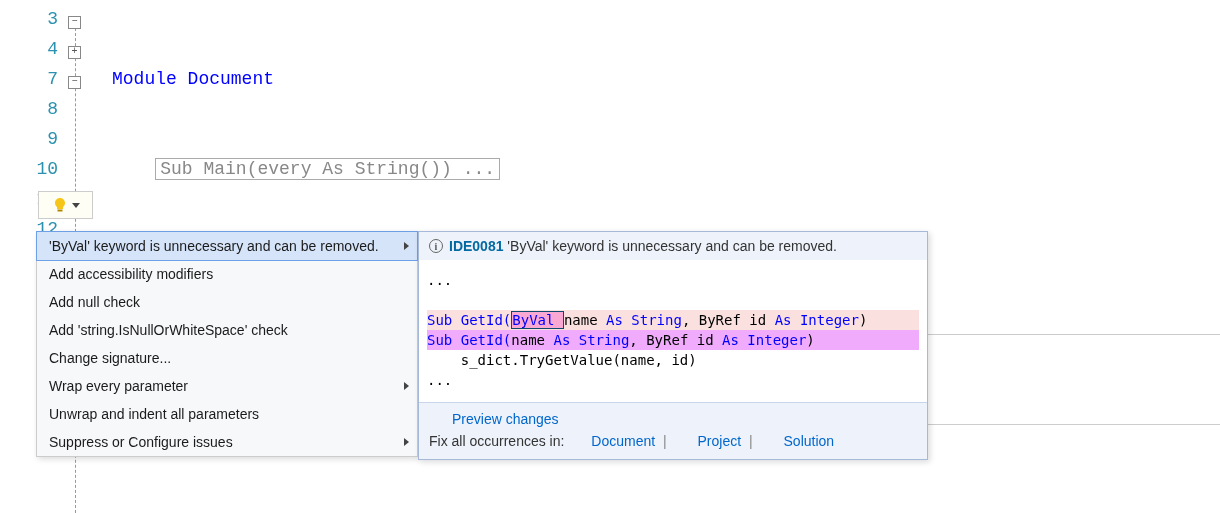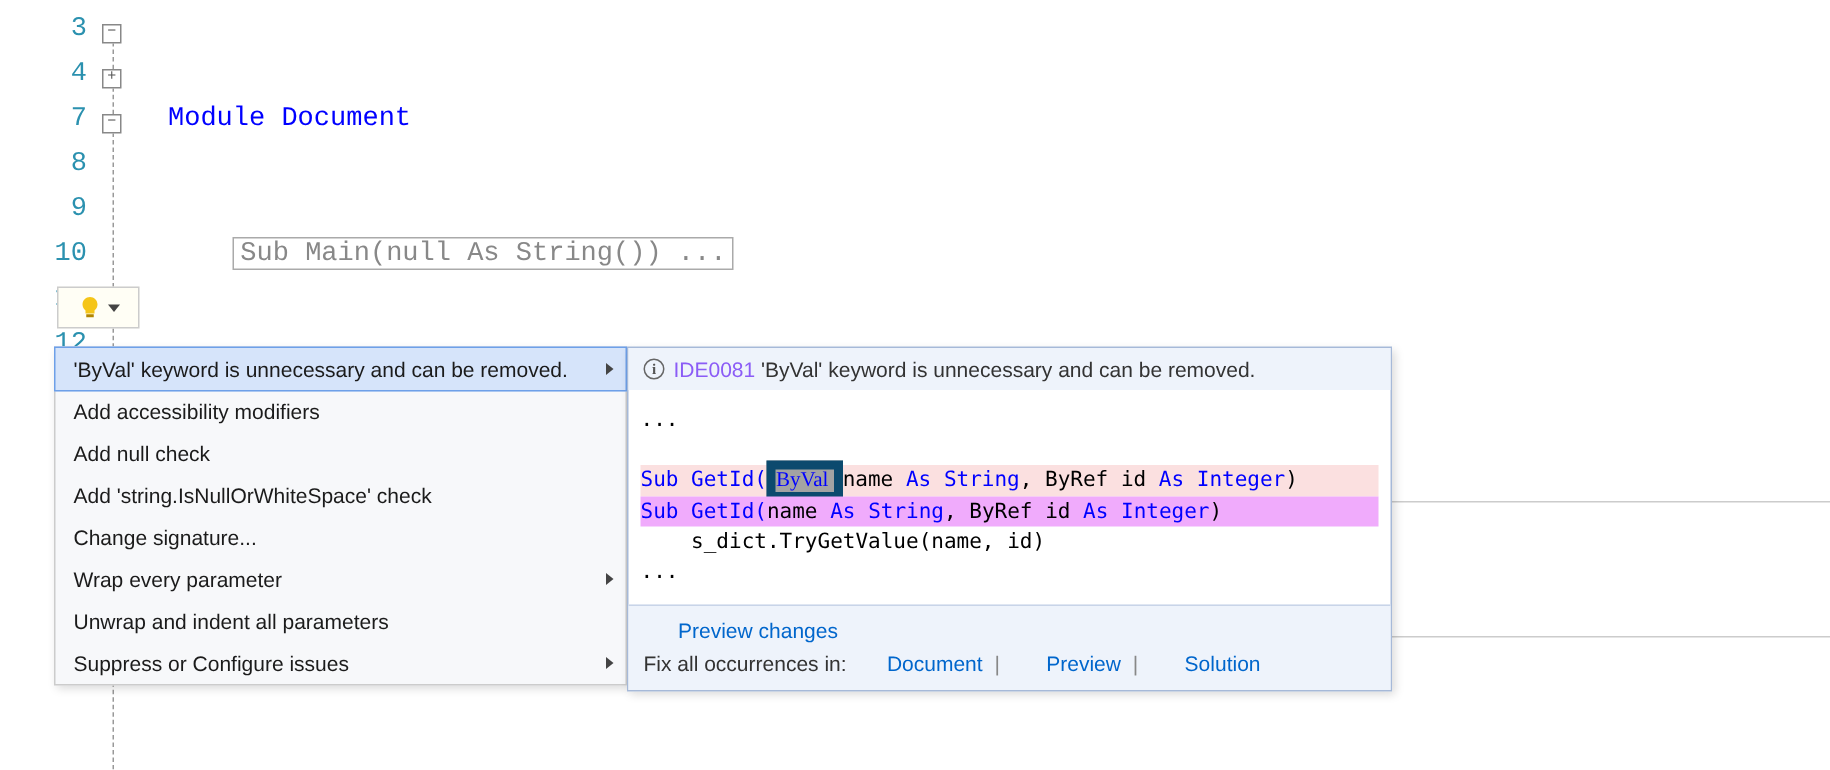--- a/index.html
+++ b/index.html
@@ -157,30 +157,30 @@
   .preview .header .info-icon {
     width: 14px; height: 14px;
     border-radius: 50%;
     border: 1px solid #666;
     display: inline-flex;
     align-items: center; justify-content: center;
     font-size: 10px; font-weight: bold;
     font-family: Georgia, serif;
     color: #555;
   }
-  .preview .diag-id { color: #8b5cf6; }
+  .preview .diag-id { color: #0369a1; font-weight: bold; }
   .preview .diff {
     font-family: Consolas, monospace;
     font-size: 14px;
     padding: 10px 8px 12px 8px;
     line-height: 20px;
     white-space: pre;
   }
   .preview .diff .del { background: #fbe0e0; display: inline-block; width: 100%; }
-  .preview .diff .del .del-span { background: #a3a3a3; border: 6px solid #0c4a6e; font-family: Liberation Serif, serif; }
+  .preview .diff .del .del-span { background: #f9a8d4; border: 1px solid #0c4a6e; }
   .preview .diff .add { background: #f0abfc; display: inline-block; width: 100%; }
   .preview .diff .kw { color: #0000ff; }
   .preview .footer {
     border-top: 1px solid #c8d4e8;
     background: #eef3fb;
     padding: 8px 10px 10px 10px;
     font-size: 14px;
     color: #333;
   }
   .preview .footer a, .preview .footer .link { color: #0066cc; cursor: pointer; margin-left: 23px; }
@@ -212,21 +212,21 @@
     <div><span class="fold-box">−</span></div>
     <div><span class="fold-box">+</span></div>
     <div></div>
       <div></div>
       <div></div>
     <div><span class="fold-box">−</span></div>
   </div>
 
   <div class="code">
     <div class="line"><span class="kw">Module</span><span class="ident"> Document</span></div>
-    <div class="line">    <span class="collapsed-box">Sub Main(null As String()) ...</span></div>
+    <div class="line">    <span class="collapsed-box">Sub Main(every As String()) ...</span></div>
     <div class="line"></div>
     <div class="line bordered-top">    <span class="kw">Private</span><span> s_dict </span><span class="kw">As</span><span class="kw"> New</span><span class="type"> Dictionary</span><span>(Of </span><span class="kw">String</span><span>, </span><span class="kw">Integer</span><span>)</span></div>
     <div class="line bordered-top"></div>
     
     
     
     
     
     
   </div>
@@ -261,18 +261,18 @@
 <span class="del"><span class="kw">Sub GetId(</span><span class="del-span kw">ByVal </span><span>name </span><span class="kw">As </span><span class="kw">String</span><span>, ByRef id </span><span class="kw">As </span><span class="kw">Integer</span><span>)</span></span>
 <span class="add"><span class="kw">Sub GetId(</span><span>name </span><span class="kw">As </span><span class="kw">String</span><span>, ByRef id </span><span class="kw">As </span><span class="kw">Integer</span><span>)</span></span>
 <span>    s_dict.TryGetValue(name, id)</span>
 <span>...</span></div>
   <div class="footer">
     <div><span class="link">Preview changes</span></div>
     <div style="margin-top:6px;">
       <span>Fix all occurrences in: </span>
       <span class="link">Document</span>
       <span class="sep">|</span>
-      <span class="link">Preview</span>
+      <span class="link">Project</span>
       <span class="sep">|</span>
       <span class="link">Solution</span>
     </div>
   </div>
 </div>
 
 </body></html>

